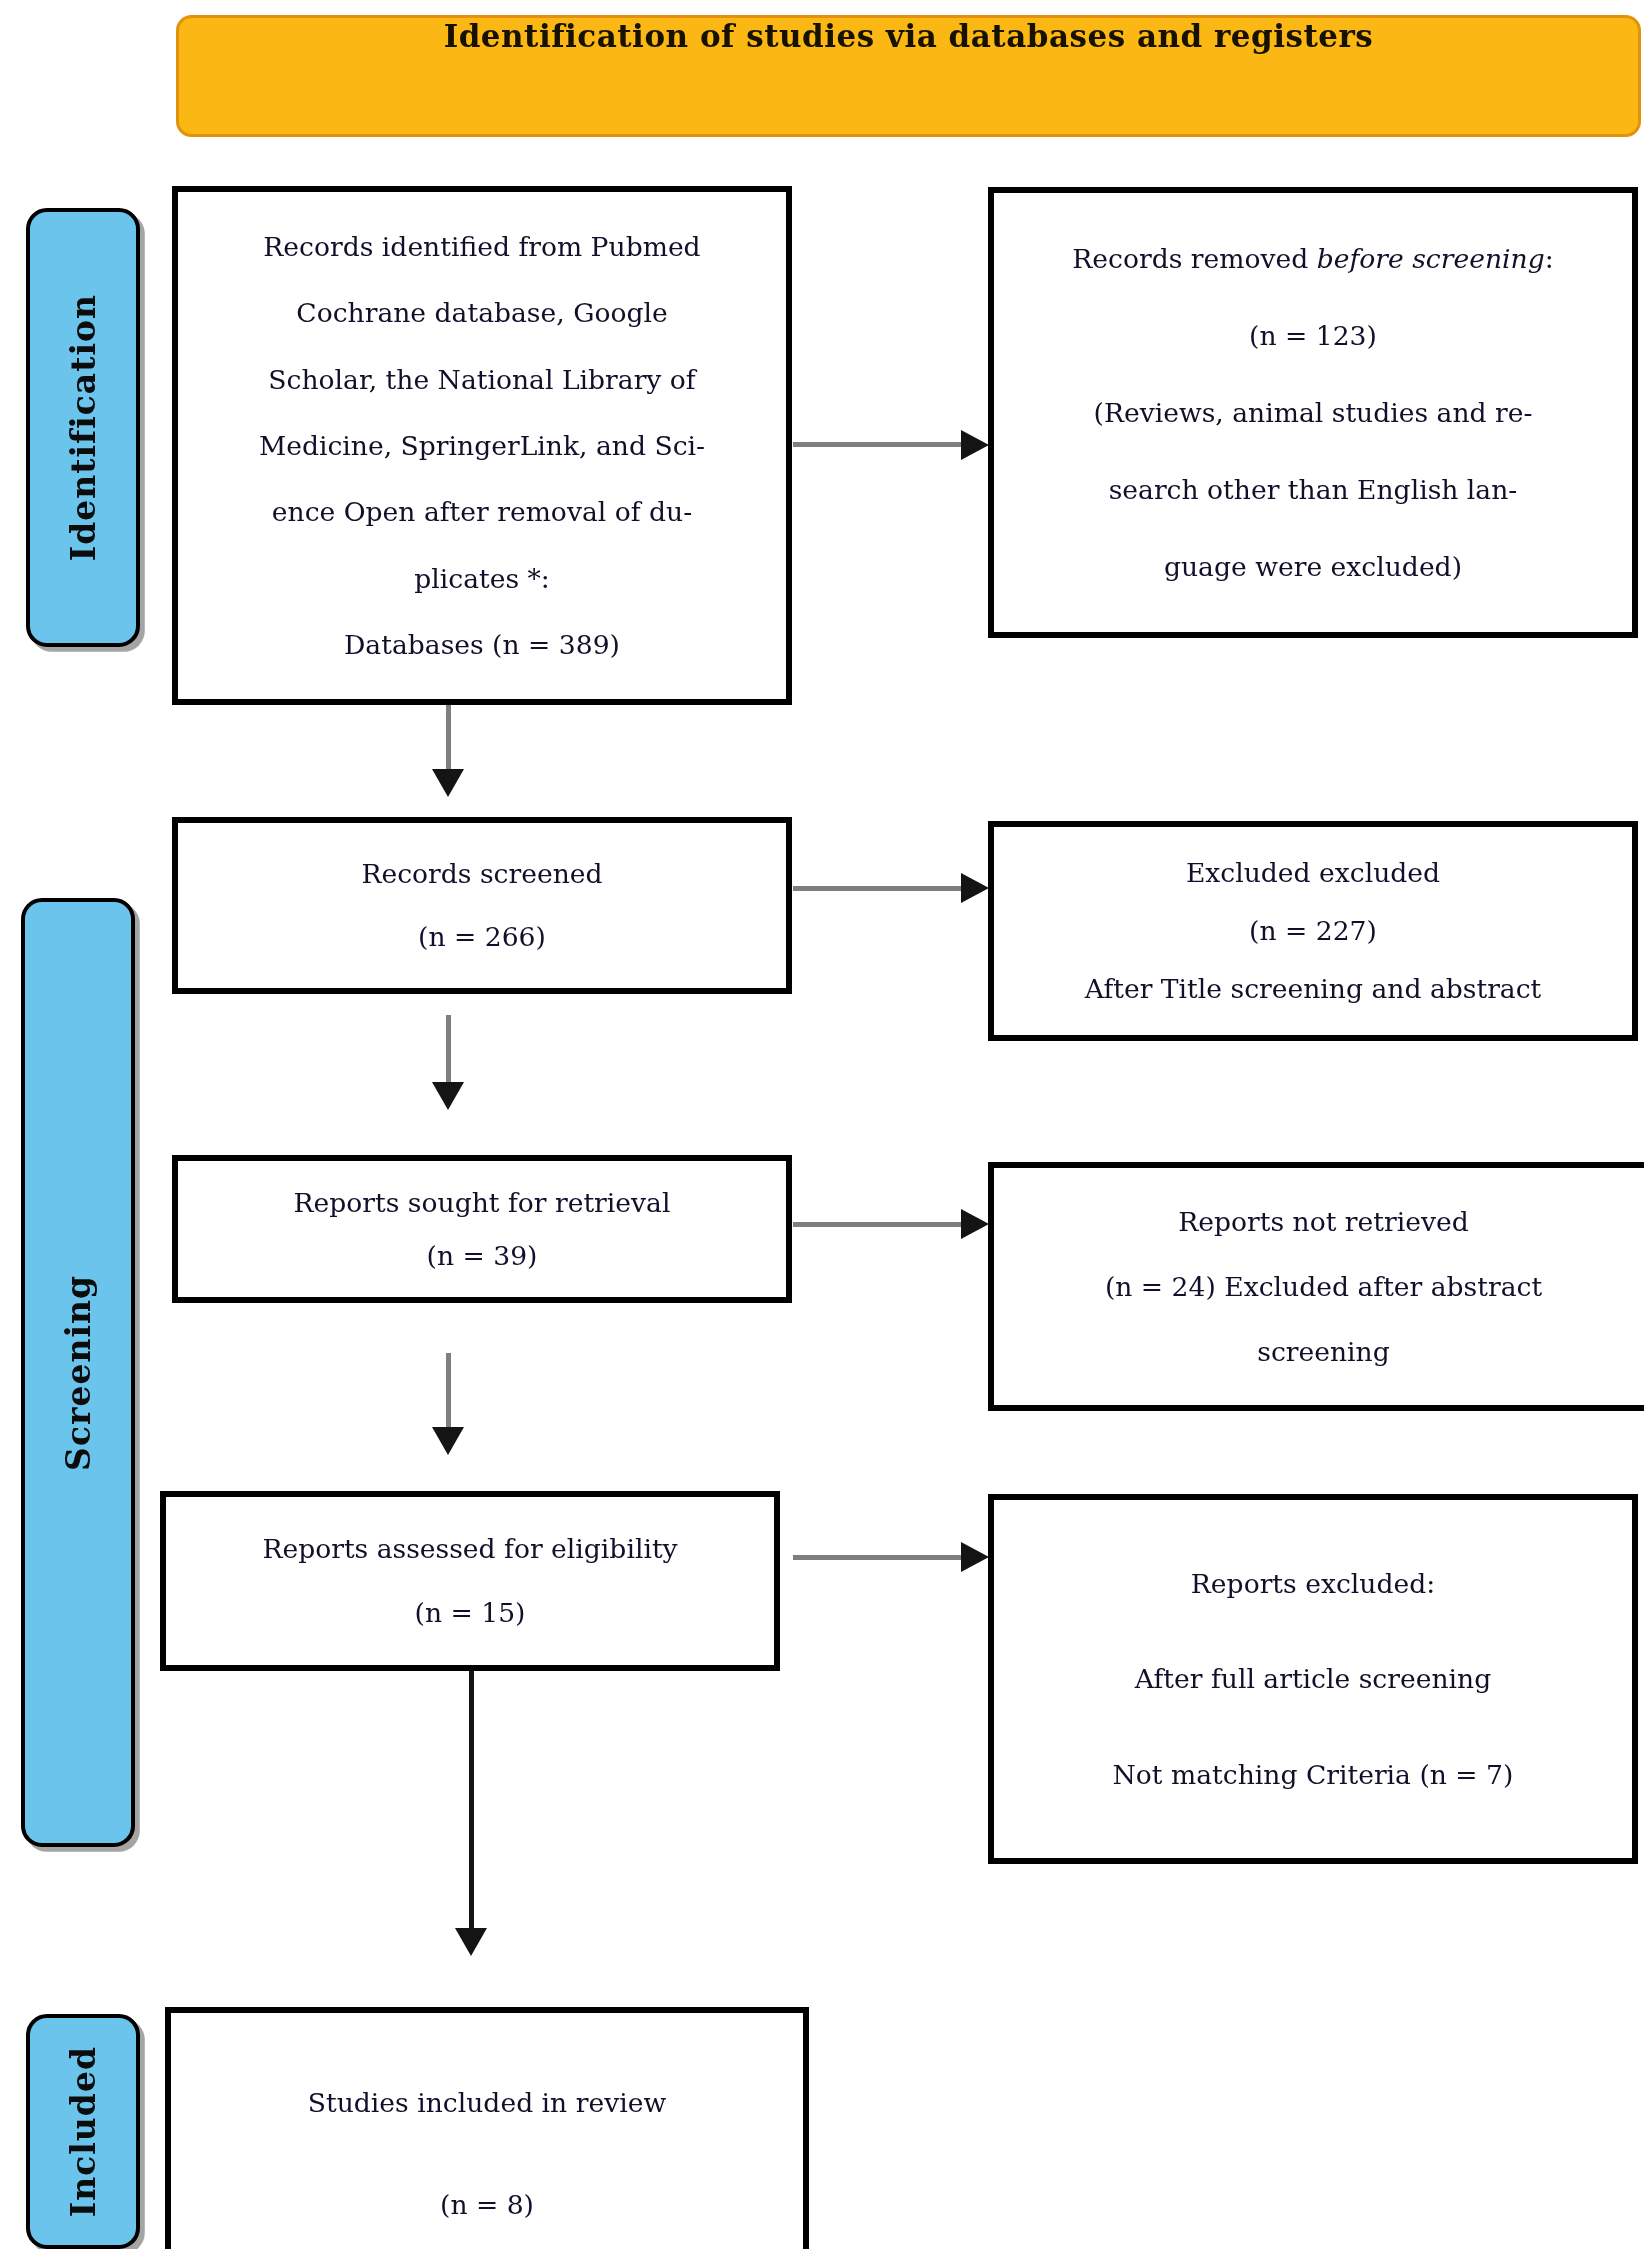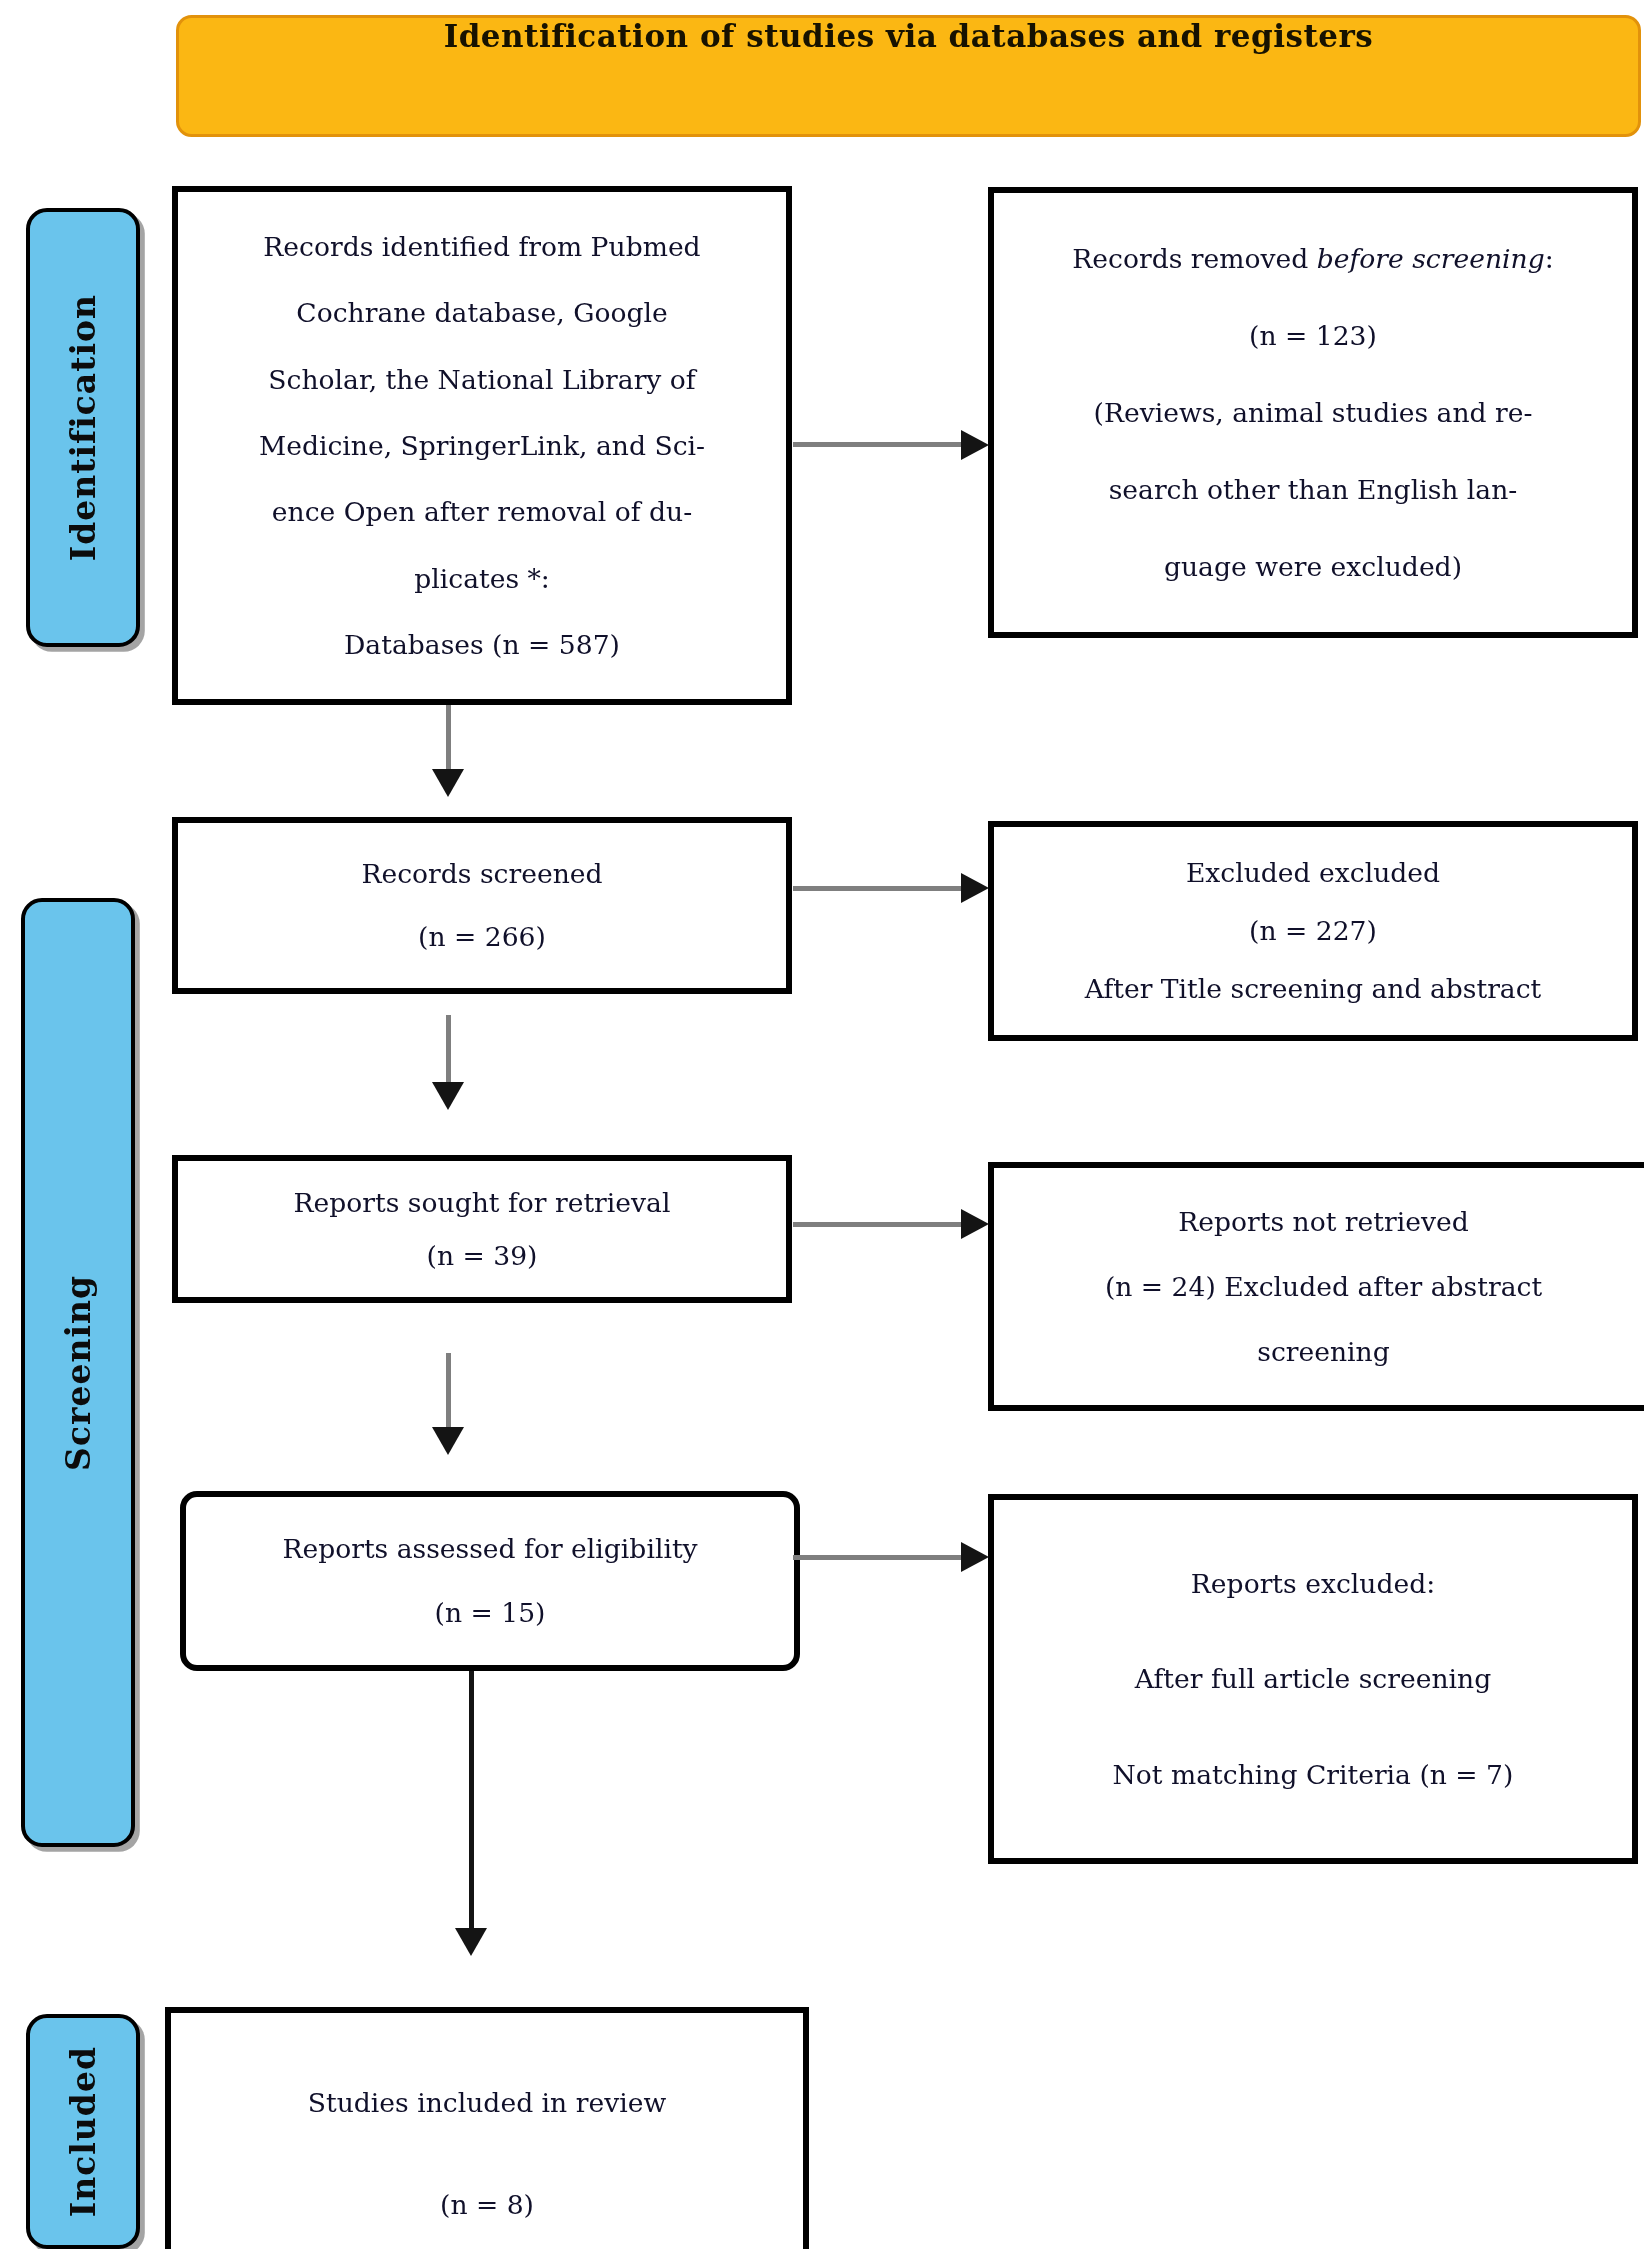--- a/index.html
+++ b/index.html
@@ -61,34 +61,34 @@
   <span>Included</span>
 </div>
 
 <div class="abs box" style="left:172px;top:186px;width:620px;height:519px;">
     <p>Records identified from Pubmed</p>
     <p>Cochrane database, Google</p>
     <p>Scholar, the National Library of</p>
     <p>Medicine, SpringerLink, and Sci-</p>
     <p>ence Open after removal of du-</p>
     <p>plicates *:</p>
-    <p>Databases (n = 587)</p>
+    <p>Databases (n = 389)</p>
   </div>
 
 <div class="abs box" style="left:172px;top:817px;width:620px;height:177px;">
     <p>Records screened</p>
     <p>(n = 266)</p>
   </div>
 
 <div class="abs box" style="left:172px;top:1155px;width:620px;height:148px;text-align:right;">
     <p>Reports sought for retrieval</p>
     <p>(n = 39)</p>
   </div>
 
-<div class="abs box" style="left:180px;top:1491px;width:620px;height:180px;border-radius:17px;">
+<div class="abs box" style="left:160px;top:1491px;width:620px;height:180px;">
     <p>Reports assessed for eligibility</p>
     <p>(n = 15)</p>
   </div>
 
 <div class="abs box" style="left:165px;top:2007px;width:644px;height:294px;">
     <p>Studies included in review</p>
     <p>(n = 8)</p>
   </div>
 
 <div class="abs box" style="left:988px;top:187px;width:650px;height:451px;">

